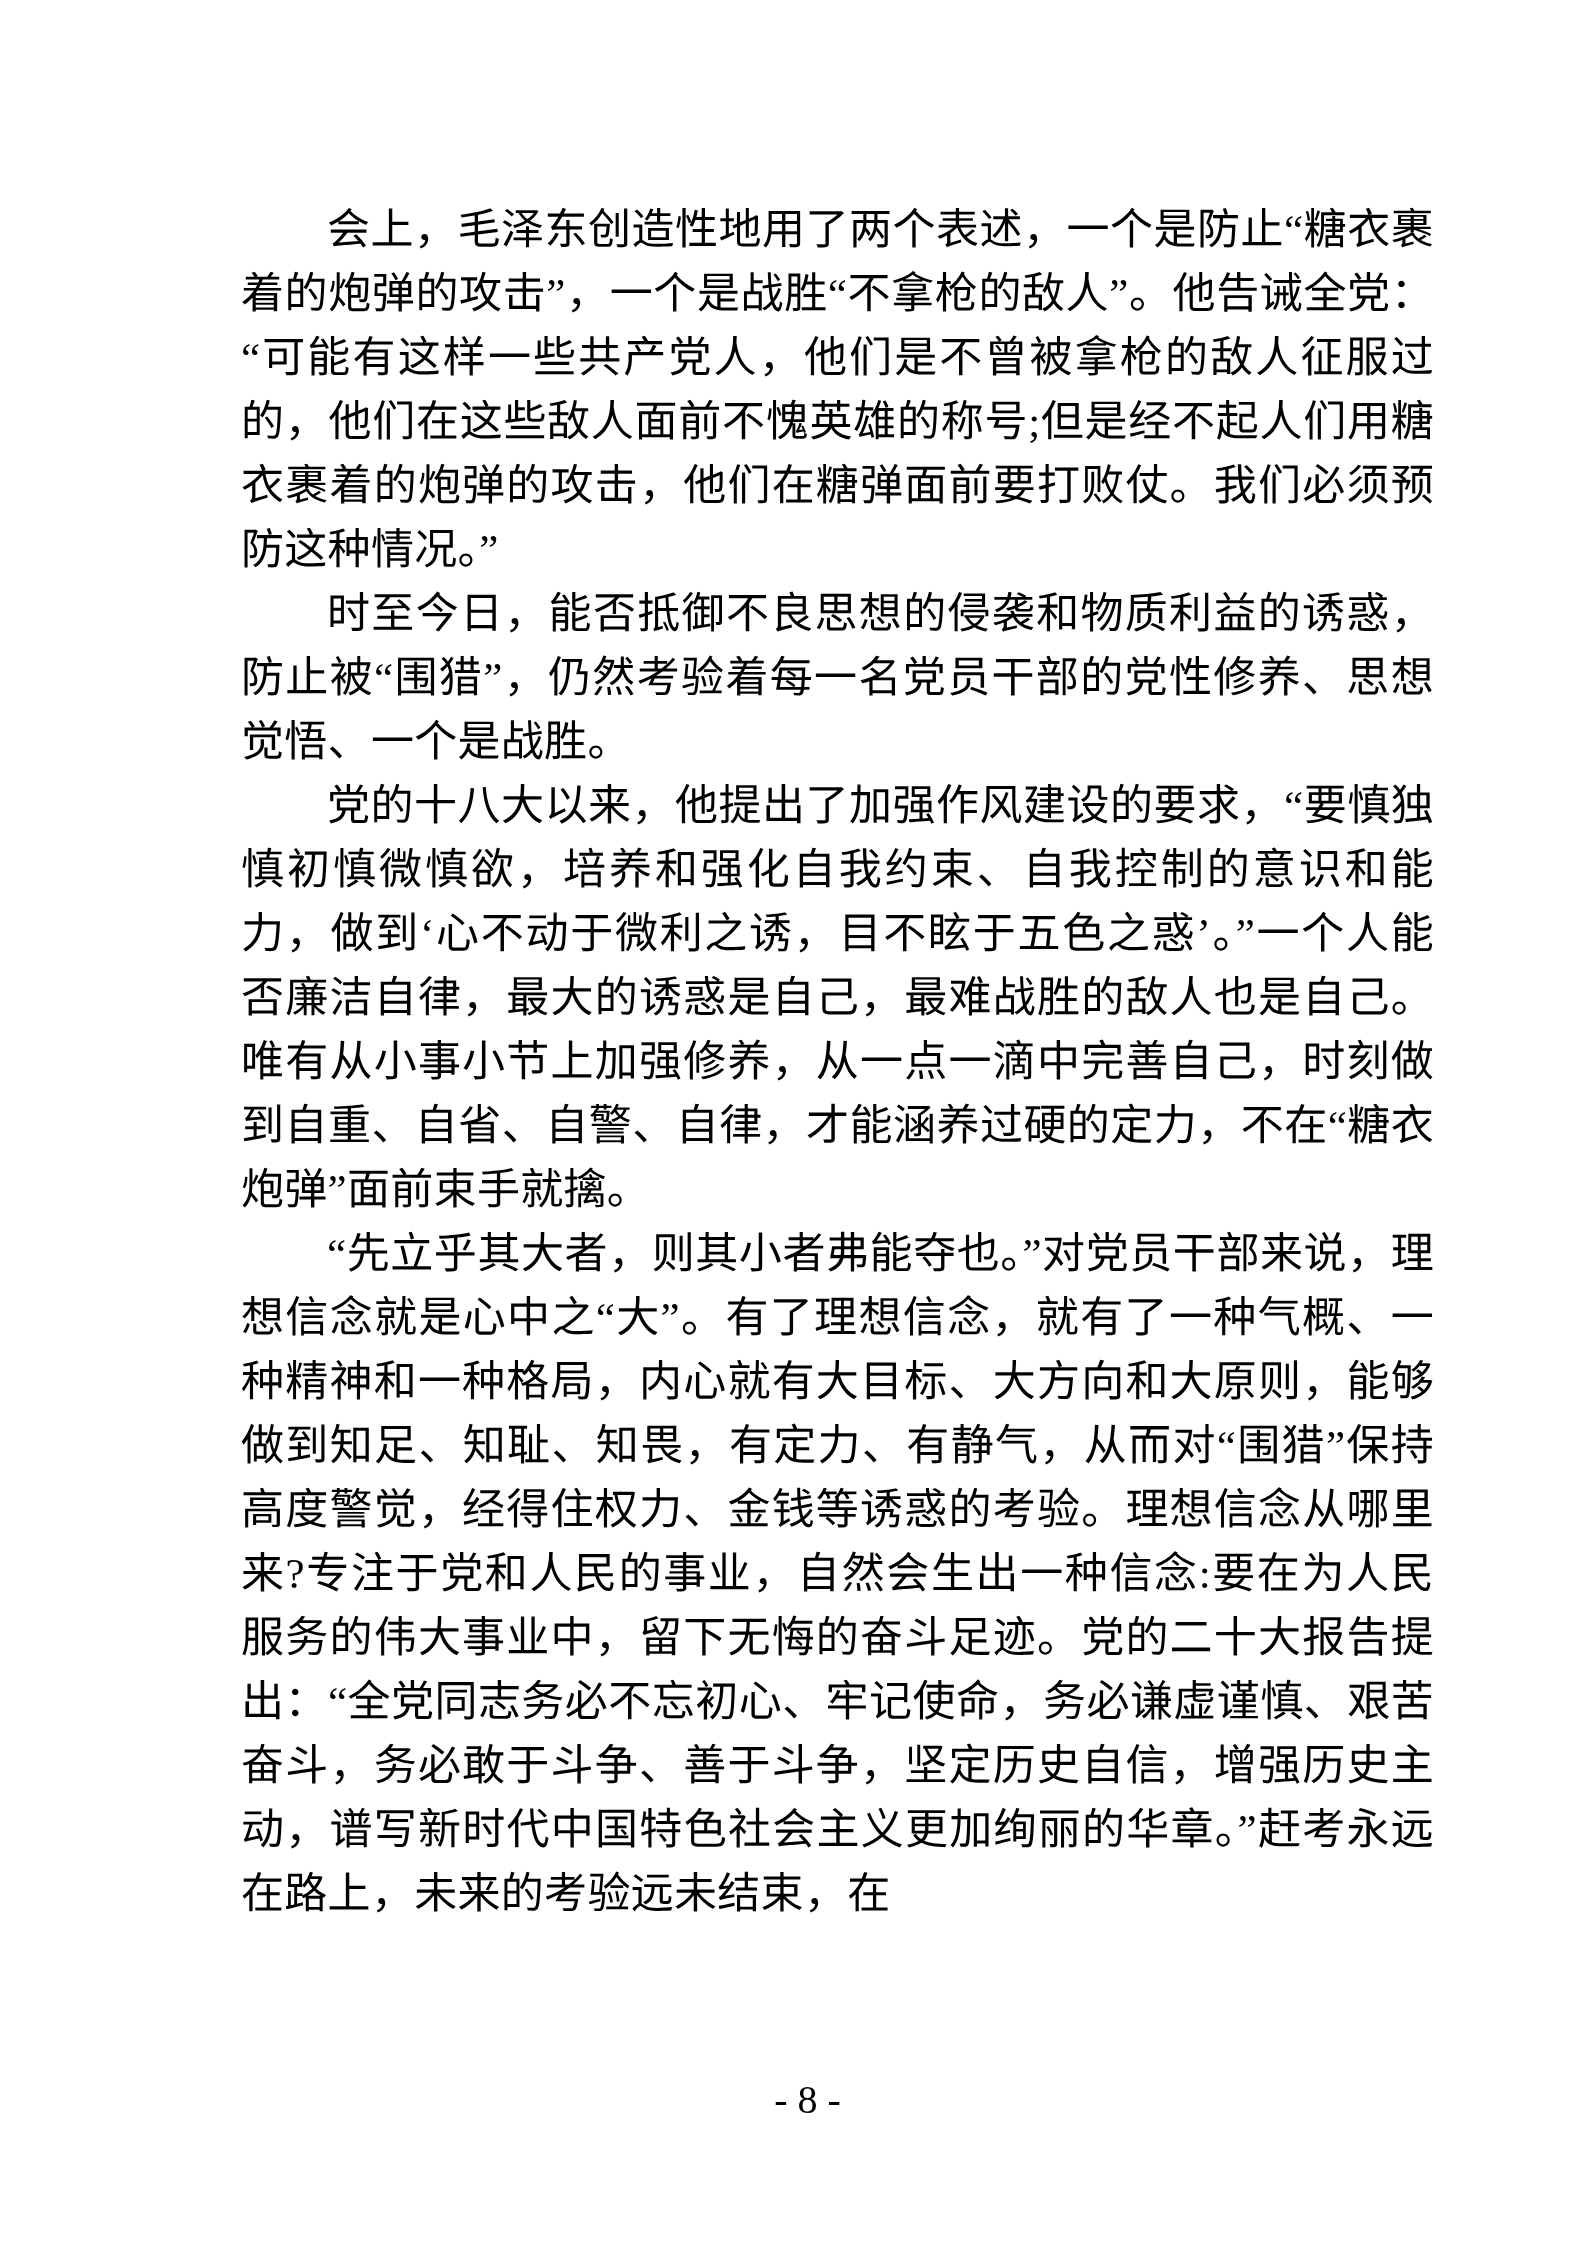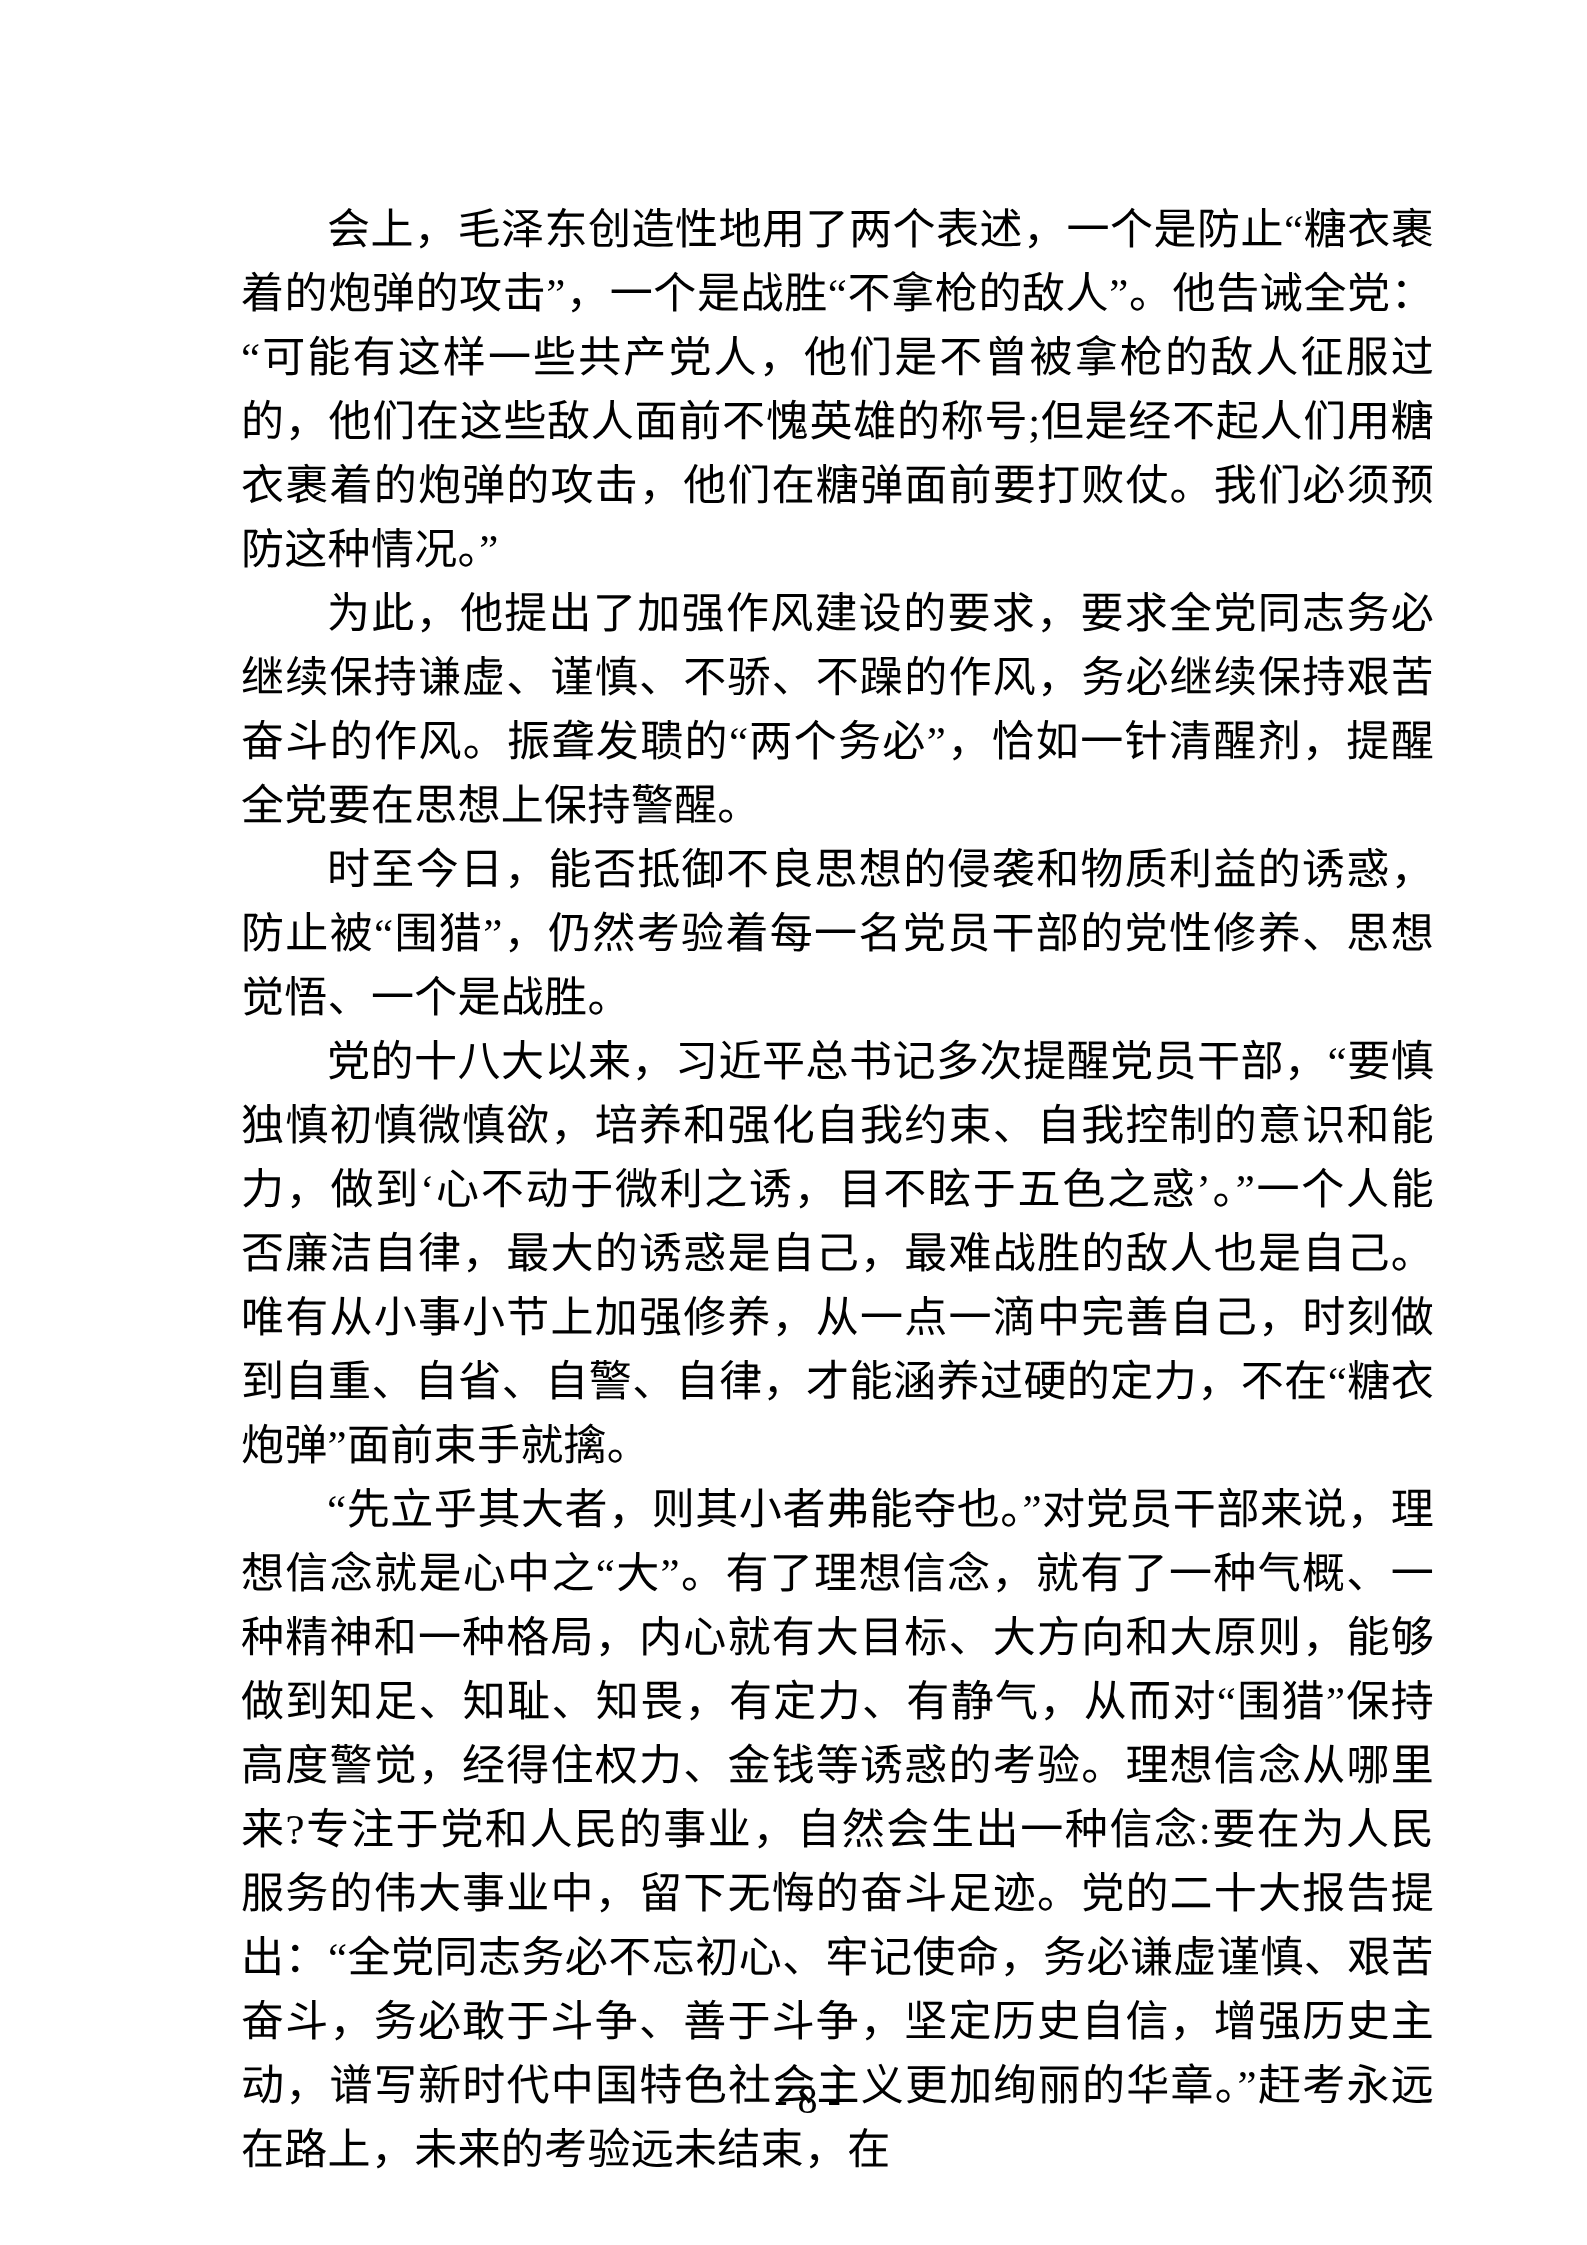--- a/index.html
+++ b/index.html
@@ -45,19 +45,18 @@
     color: #000000;
     font-family: "Liberation Serif", "DejaVu Serif", serif;
   }
 </style>
 </head>
 <body>
 
 <div class="page">
   <div class="doc-body">
       <p class="para">会上，毛泽东创造性地用了两个表述，一个是防止“糖衣裹着的炮弹的攻击”，一个是战胜“不拿枪的敌人”。他告诫全党：“可能有这样一些共产党人，他们是不曾被拿枪的敌人征服过的，他们在这些敌人面前不愧英雄的称号;但是经不起人们用糖衣裹着的炮弹的攻击，他们在糖弹面前要打败仗。我们必须预防这种情况。”</p>
-      <p class="para">为此，他提出了加强作风建设的要求，要求全党同志务必继续保持谦虚、谨慎、不骄、不躁的作风，务必继续保持艰苦奋斗的作风。振聋发聩的“两个务必”，恰如一针清醒剂，提醒全党要在思想上保持警醒。</p>
       <p class="para">时至今日，能否抵御不良思想的侵袭和物质利益的诱惑，防止被“围猎”，仍然考验着每一名党员干部的党性修养、思想觉悟、一个是战胜。</p>
-      <p class="para">党的十八大以来，习近平总书记多次提醒党员干部，“要慎独慎初慎微慎欲，培养和强化自我约束、自我控制的意识和能力，做到‘心不动于微利之诱，目不眩于五色之惑’。”一个人能否廉洁自律，最大的诱惑是自己，最难战胜的敌人也是自己。唯有从小事小节上加强修养，从一点一滴中完善自己，时刻做到自重、自省、自警、自律，才能涵养过硬的定力，不在“糖衣炮弹”面前束手就擒。</p>
+      <p class="para">党的十八大以来，他提出了加强作风建设的要求，“要慎独慎初慎微慎欲，培养和强化自我约束、自我控制的意识和能力，做到‘心不动于微利之诱，目不眩于五色之惑’。”一个人能否廉洁自律，最大的诱惑是自己，最难战胜的敌人也是自己。唯有从小事小节上加强修养，从一点一滴中完善自己，时刻做到自重、自省、自警、自律，才能涵养过硬的定力，不在“糖衣炮弹”面前束手就擒。</p>
       <p class="para">“先立乎其大者，则其小者弗能夺也。”对党员干部来说，理想信念就是心中之“大”。有了理想信念，就有了一种气概、一种精神和一种格局，内心就有大目标、大方向和大原则，能够做到知足、知耻、知畏，有定力、有静气，从而对“围猎”保持高度警觉，经得住权力、金钱等诱惑的考验。理想信念从哪里来?专注于党和人民的事业，自然会生出一种信念:要在为人民服务的伟大事业中，留下无悔的奋斗足迹。党的二十大报告提出：“全党同志务必不忘初心、牢记使命，务必谦虚谨慎、艰苦奋斗，务必敢于斗争、善于斗争，坚定历史自信，增强历史主动，谱写新时代中国特色社会主义更加绚丽的华章。”赶考永远在路上，未来的考验远未结束，在</p>
     </div>
   <div class="page-number">- 8 -</div>
 </div>
 
 </body></html>

